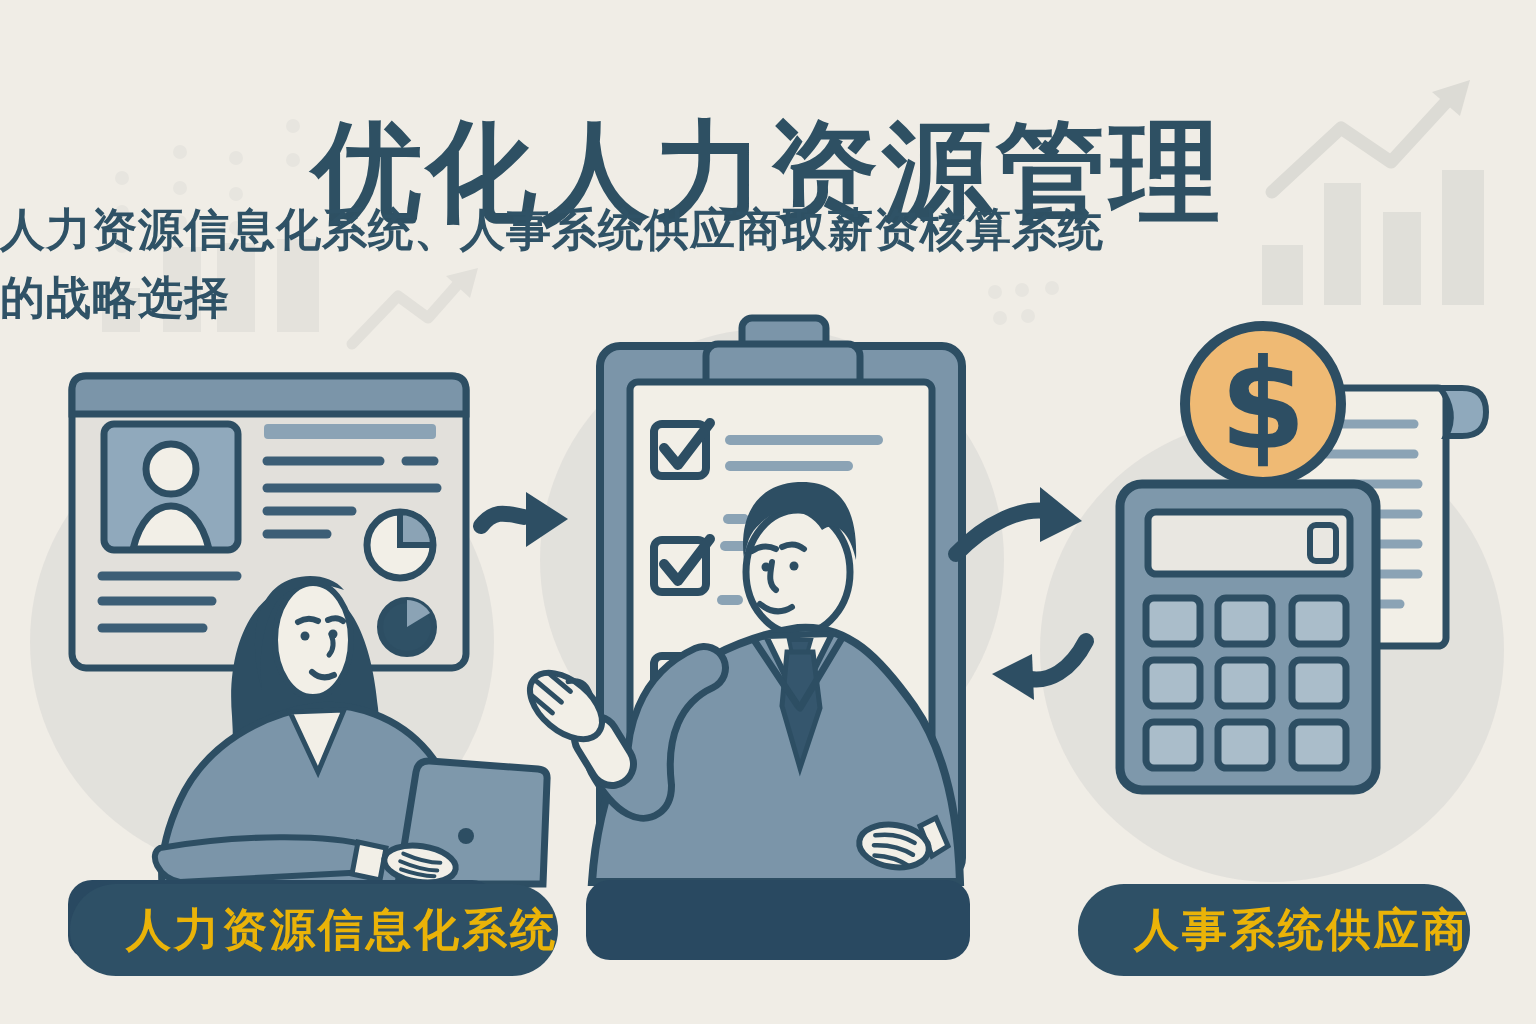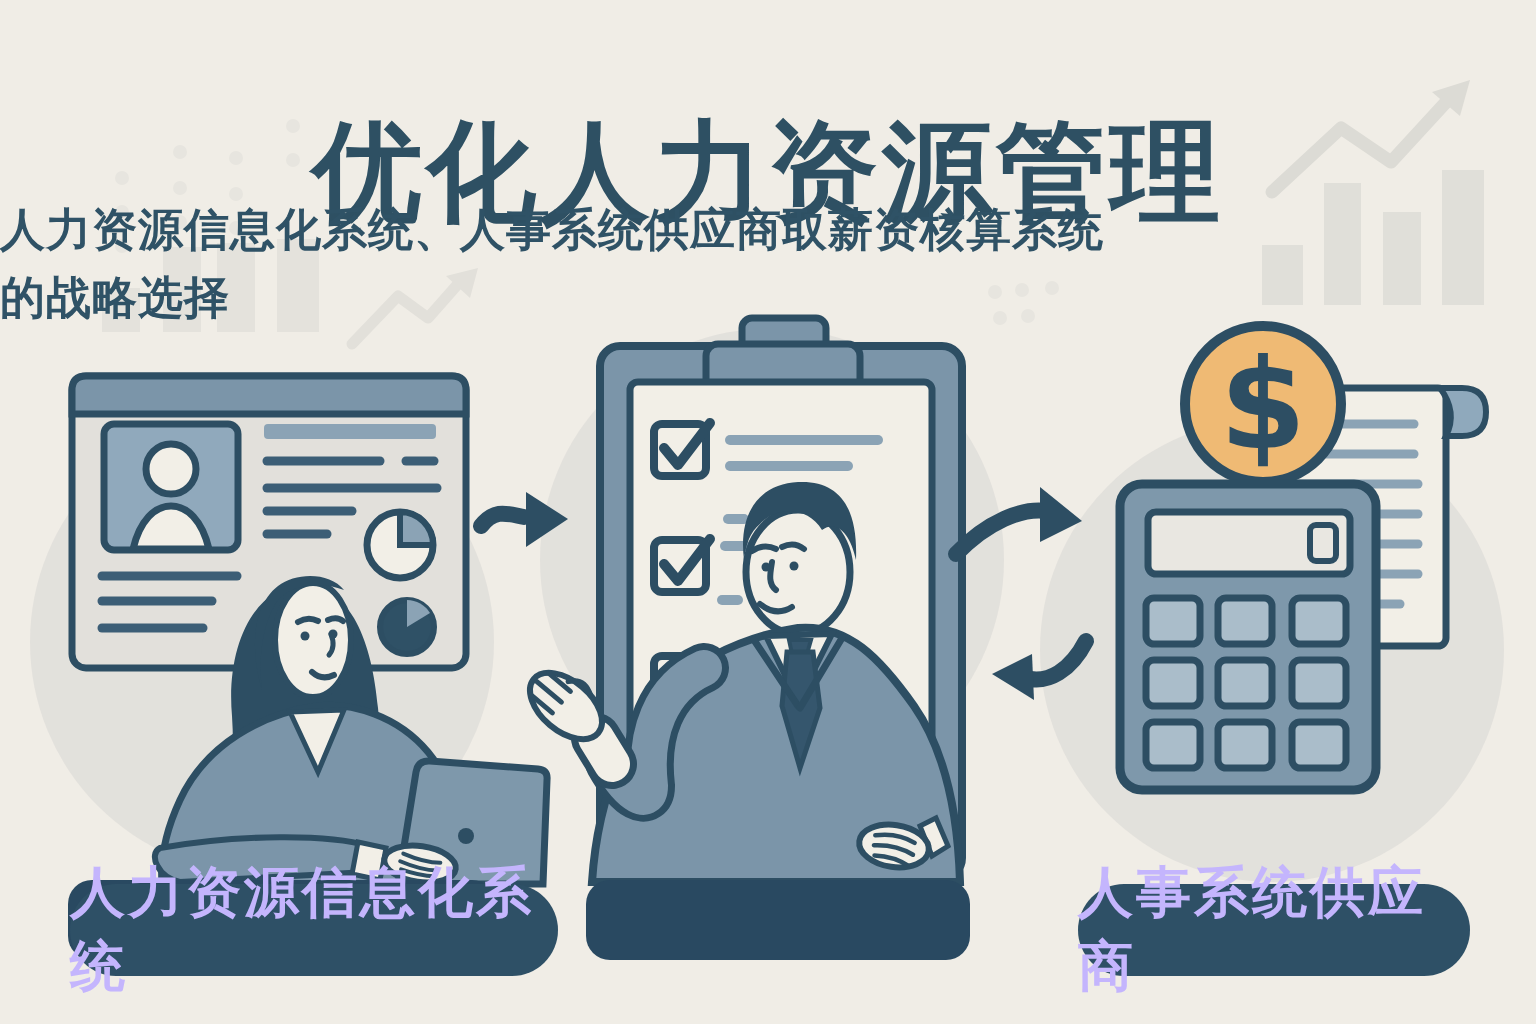--- a/index.html
+++ b/index.html
@@ -5,22 +5,22 @@
   html,body{margin:0;padding:0;background:#f0ede6;}
   #canvas{position:relative;width:1536px;height:1024px;overflow:hidden;
           font-family:"DejaVu Sans","Liberation Sans",sans-serif;background:#f0ede6;}
   #art{position:absolute;left:0;top:0;z-index:1;}
   .textlayer{position:absolute;left:0;top:0;width:100%;z-index:2;}
   .title{position:absolute;top:38px;left:0;width:100%;text-align:center;
          font-size:110px;font-weight:800;color:#2e5063;letter-spacing:4px;line-height:1.1;}
   .subtitle{position:absolute;top:196px;left:0;width:100%;text-align:left;
             font-size:45px;font-weight:700;color:#2f5266;line-height:1.5;letter-spacing:1px;}
   .pill{position:absolute;top:884px;height:92px;background:#2e5066;border-radius:48px;
-        display:flex;align-items:center;justify-content:flex-end;color:#c4b5fd;
-        font-size:55px;font-weight:700;letter-spacing:3px;z-index:3;}
+        display:flex;align-items:center;justify-content:flex-end;color:#eab308;
+        font-size:45px;font-weight:700;letter-spacing:3px;z-index:3;}
   .pill-left{left:70px;width:488px;}
   .pill-mid{left:628px;width:378px;}
   .pill-right{left:1078px;width:392px;}
 </style>
 </head>
 <body>
 
 <div id="canvas">
 
 <svg id="art" width="1536" height="1024" viewBox="0 0 1536 1024">

